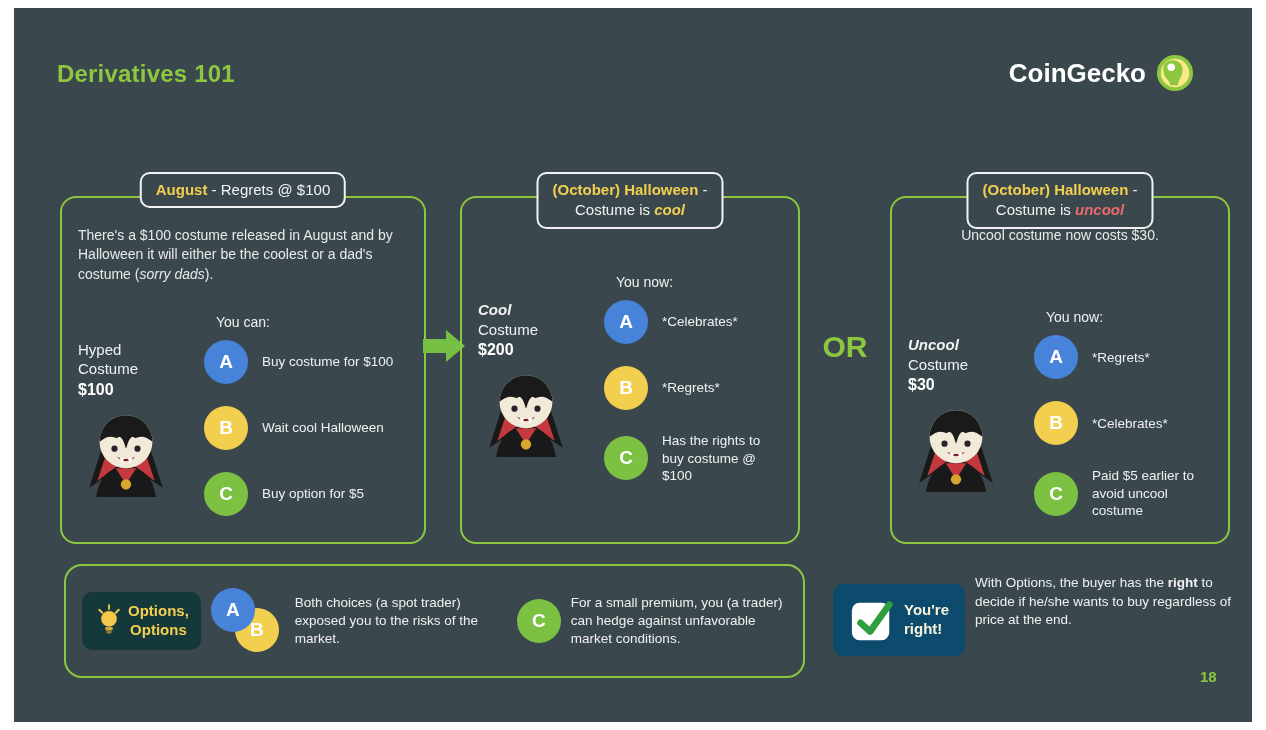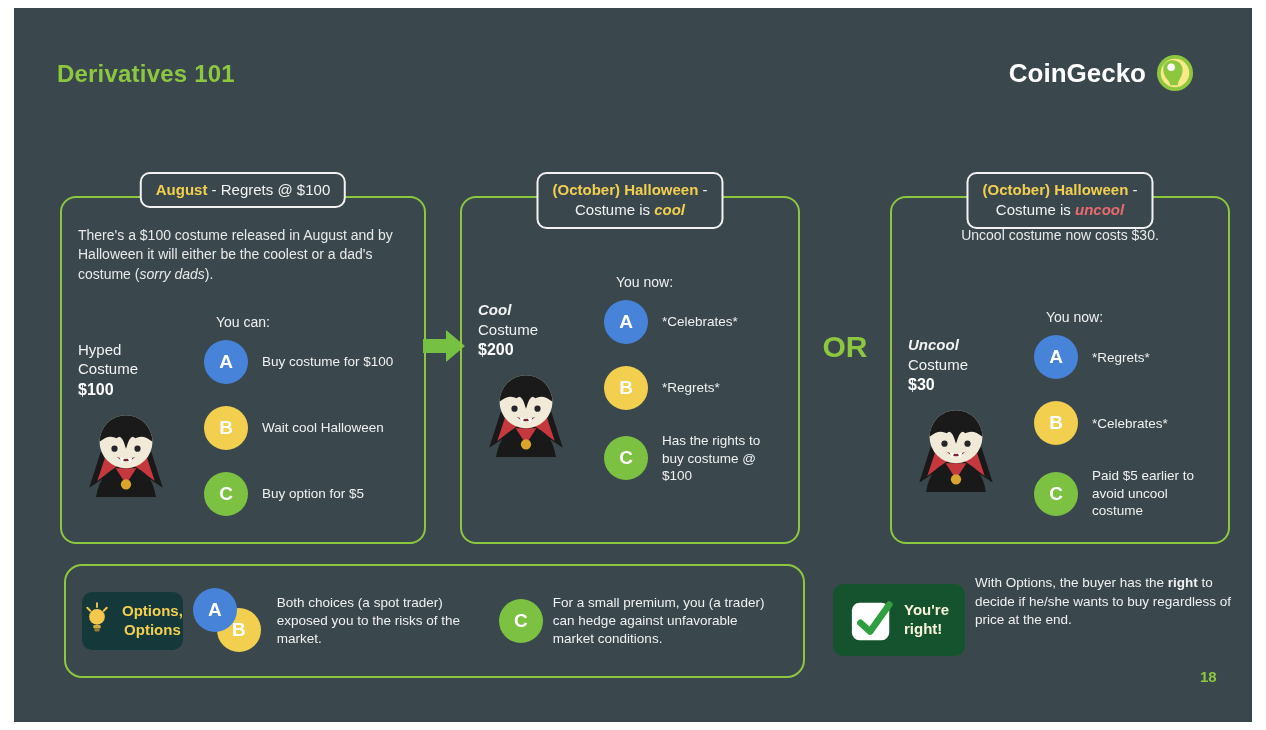--- a/index.html
+++ b/index.html
@@ -72,32 +72,32 @@
   }
 
   
   .summary-box {
     position:absolute; left:50px; top:556px; width:741px; height:114px;
     border:2px solid #8dc63f; border-radius:18px;
     display:flex; align-items:center; padding:0 16px; gap:10px;
   }
   .badge {
     background:#15393b; border-radius:10px; flex:none;
-    display:flex; gap:10px; padding:10px 0;
+    display:flex; align-items:center; gap:4px; padding:10px 12px;
   }
   .badge-text { color:#f3cf50; font-weight:bold; font-size:15px; line-height:1.25; text-align:center; }
   .bulb { width:30px; height:34px; }
   .ab-circles { position:relative; width:74px; height:66px; flex:none; }
   .ab-circles .letter.a { position:absolute; left:0; top:0; z-index:2; }
   .ab-circles .letter.b { position:absolute; left:24px; top:20px; z-index:1; }
   .summary-text { font-size:13.5px; line-height:1.35; width:212px; color:#f0f0f0; }
 
   .conclusion-badge {
     position:absolute; left:819px; top:576px; width:132px; height:72px;
-    background:#14532d; border-radius:10px;
+    background:#0c4a6e; border-radius:10px;
     display:flex; align-items:center; justify-content:center; gap:9px;
   }
   .check { width:46px; height:46px; }
   .badge-text2 { color:#f7f3da; font-weight:bold; font-size:15px; line-height:1.25; }
   .conclusion-text {
     position:absolute; left:961px; top:566px; width:274px;
     font-size:13.5px; line-height:1.38; color:#f0f0f0;
   }
   .page-number { position:absolute; left:1150px; top:660px; color:#8dc63f; font-weight:bold; font-size:15px;margin-left:36px; }
   .b { font-weight:bold; }

